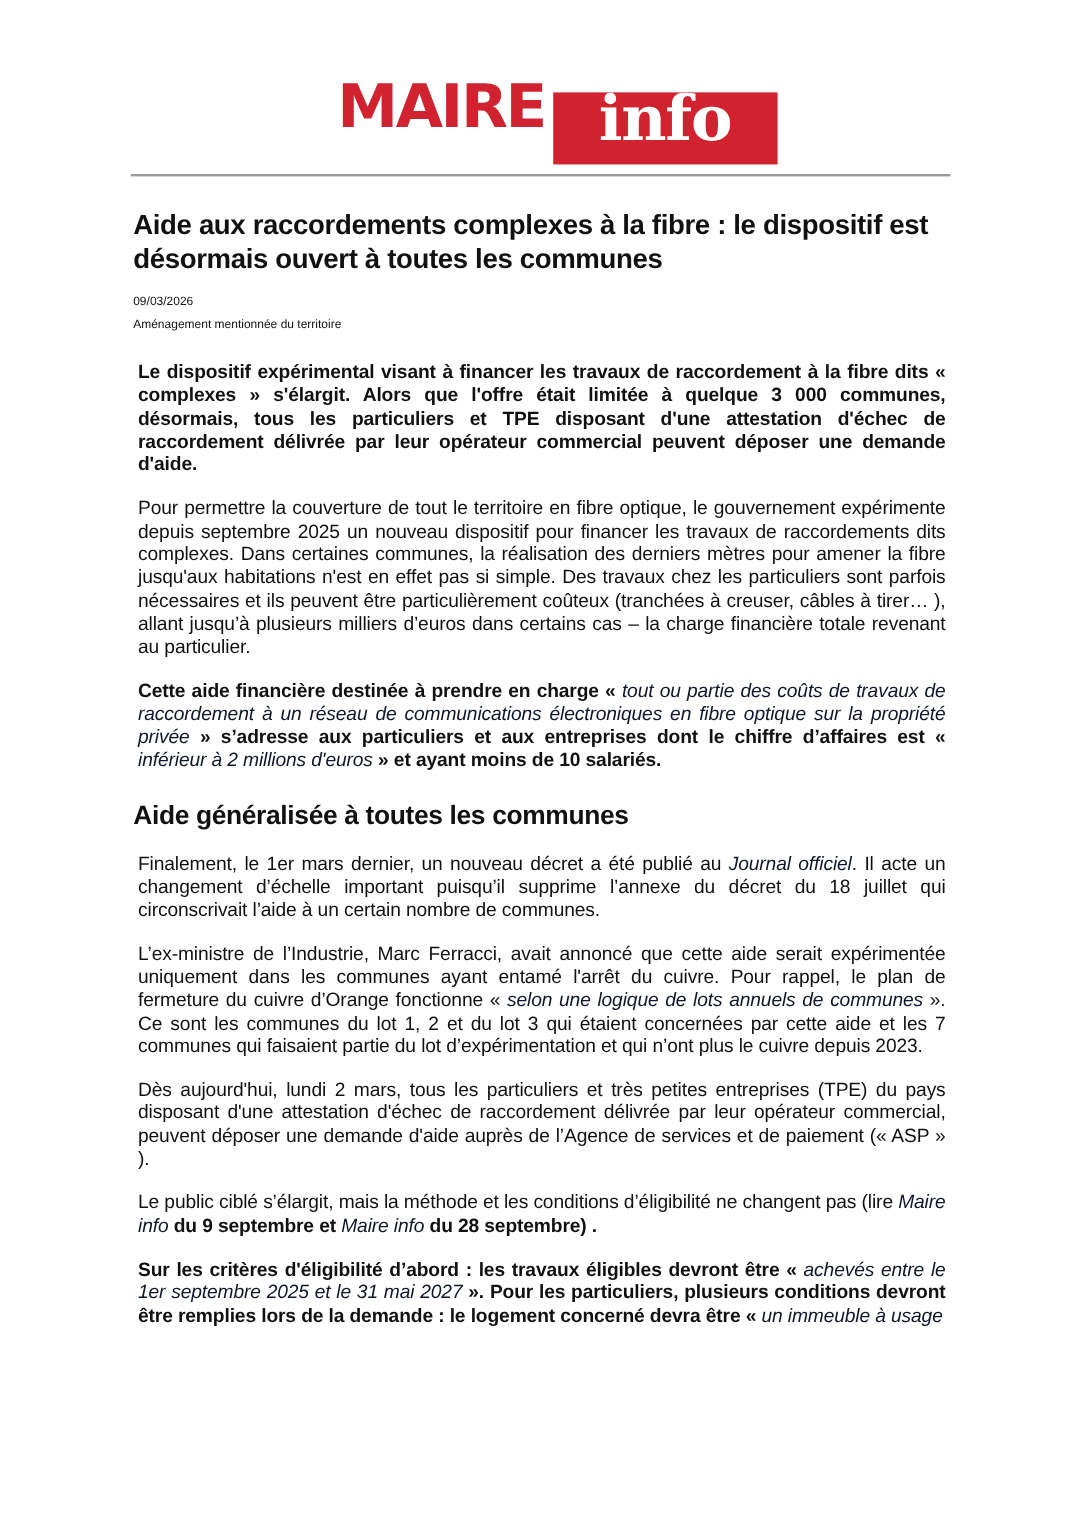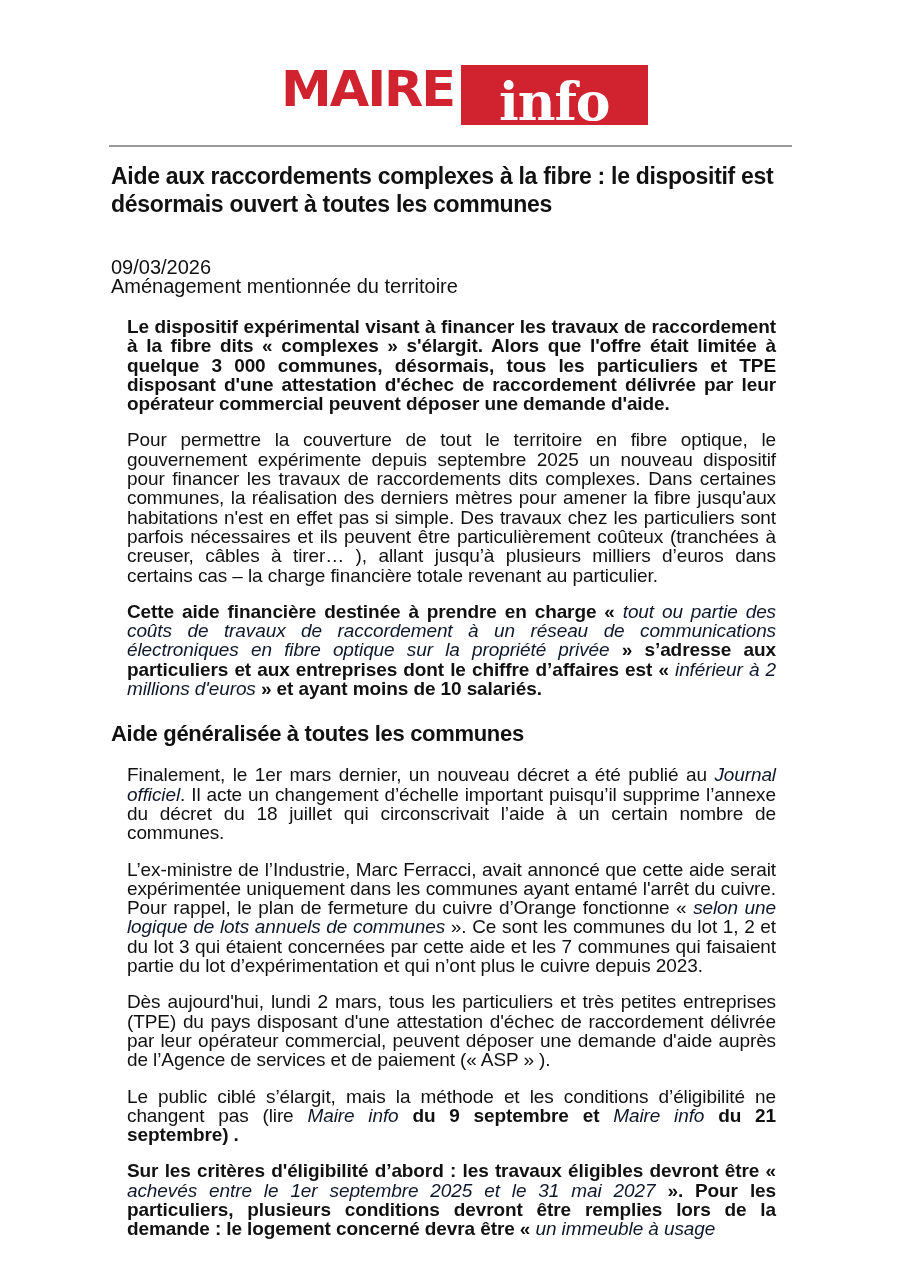--- a/index.html
+++ b/index.html
@@ -1,28 +1,28 @@
 <!DOCTYPE html>
 <html><head>
 <meta charset="utf-8">
 <style>
   html, body { margin: 0; padding: 0; background: #ffffff; }
   body { width: 900px; height: 1273px; overflow: hidden; position: relative;
          font-family: "Liberation Sans", "DejaVu Sans", sans-serif; color: #111; }
   .logo { position: absolute; left: 281px; top: 63px; height: 52px; display: flex; align-items: stretch; }
   .logo .maire { color: #d1232f; font-family: "DejaVu Sans", sans-serif; font-weight: 900; font-size: 50px;
                  line-height: 52px; letter-spacing: -2px; transform: scaleX(1.02); transform-origin: left; }
-  .logo .info-box { background: #d1232f; color: #fff; margin-left: 10px; width: 187px; height: 60px; margin-top: 2px;
-                    display: flex; align-items: flex-end; justify-content: center; overflow: hidden; }
+  .logo .info-box { background: #d1232f; color: #fff; margin-left: 10px; width: 187px; height: 60px; margin-top: 14px;
+                    display: flex; align-items: flex-start; justify-content: center; overflow: hidden; }
   .logo .info { font-family: "DejaVu Serif", serif; font-weight: 900; font-size: 52px; line-height: 46px; letter-spacing: -1px; }
   .rule { position: absolute; left: 109px; top: 145px; width: 683px; height: 2px; background: #9a9a9a; }
-  .content { position: absolute; left: 111px; top: 162px; width: 681px; }
+  .content { position: absolute; left: 111px; top: 173px; width: 681px; }
   h1 { font-size: 23px; font-weight: bold; line-height: 28px; margin: 0; letter-spacing: -0.3px; }
-  .meta { margin-top: 40px; font-size: 20px; line-height: 19px; }
-  p { font-size: 19px; line-height: 19.3px; margin: 16px; text-align: justify; letter-spacing: -0.1px; }
+  .meta { margin-top: 13px; font-size: 10px; line-height: 19px; }
+  p { font-size: 16px; line-height: 19.3px; margin: 4px; text-align: justify; letter-spacing: -0.1px; }
   p.lead { font-weight: bold; margin-top: 21px; }
   p + p, .meta + p { }
   .gap { margin-top: 17px; }
   h2 { font-size: 22px; font-weight: bold; margin: 0; line-height: 28px; letter-spacing: -0.3px; }
   em.q { color: #0f172a; font-weight: normal; }
   b { font-weight: bold; }
 </style>
 </head>
 <body>
 
@@ -52,16 +52,16 @@
   <h2 style="margin-top:22px">Aide généralisée à toutes les communes</h2>
 
 
   <p style="margin-top:17px"><span>Finalement, le 1er mars dernier, un nouveau décret a été publié au </span><em class="q">Journal officiel</em><span>. Il acte un changement d’échelle important puisqu’il supprime l’annexe du décret du 18 juillet qui circonscrivait l’aide à un certain nombre de communes.</span></p>
 
   <p style="margin-top:17px"><span>L’ex-ministre de l’Industrie, Marc Ferracci, avait annoncé que cette aide serait expérimentée uniquement dans les communes ayant entamé l'arrêt du cuivre. Pour rappel, le plan de fermeture du cuivre d’Orange fonctionne « </span><em class="q">selon une logique de lots annuels de communes</em><span> ». Ce sont les communes du lot 1, 2 et du lot 3 qui étaient concernées par cette aide et les 7 communes qui faisaient partie du lot d’expérimentation et qui n’ont plus le cuivre depuis 2023.</span></p>
 
   <p style="margin-top:17px">Dès aujourd'hui, lundi 2 mars, tous les particuliers et très petites entreprises (TPE) du pays disposant d'une attestation d'échec de raccordement délivrée par leur opérateur commercial, peuvent déposer une demande d'aide auprès de l’Agence de services et de paiement (« ASP » ).</p>
 
 
-  <p style="margin-top:17px"><span>Le public ciblé s’élargit, mais la méthode et les conditions d’éligibilité ne changent pas (lire </span><em class="q">Maire info</em><b> du 9 septembre et </b><em class="q">Maire info</em><b> du 21 septembre) .</b></p>
+  <p style="margin-top:17px"><span>Le public ciblé s’élargit, mais la méthode et les conditions d’éligibilité ne changent pas (lire </span><em class="q">Maire info</em><b> du 9 septembre et </b><em class="q">Maire info</em><b> du 28 septembre) .</b></p>
 
   <p style="margin-top:17px"><b>Sur les critères d'éligibilité d’abord : les travaux éligibles devront être « </b><em class="q">achevés entre le 1er septembre 2025 et le 31 mai 2027</em><b> ». Pour les particuliers, plusieurs conditions devront être remplies lors de la demande : le logement concerné devra être « </b><em class="q">un immeuble à usage</em></p>
 </div>
 
 </body></html>

